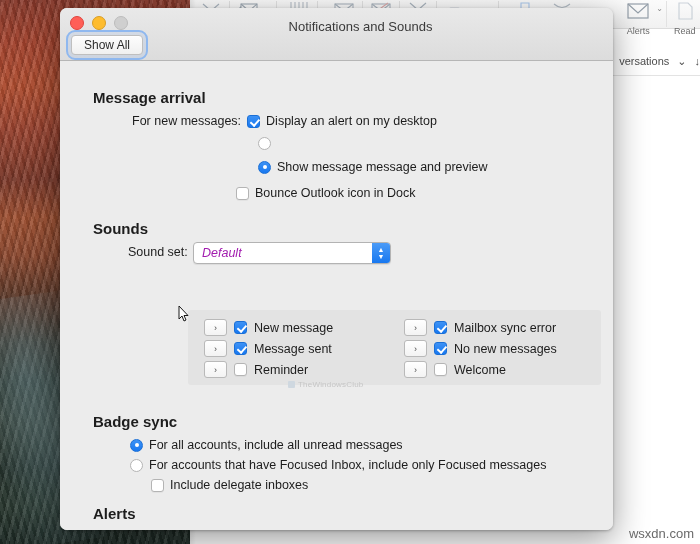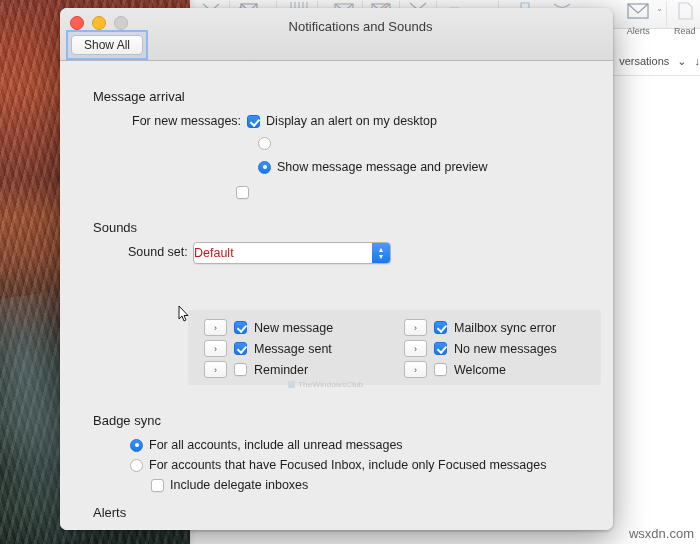--- a/index.html
+++ b/index.html
@@ -200,21 +200,21 @@
     text-align: center;
     font-size: 13px;
     color: #3a3a3a;
     font-weight: 400;
     padding-left: 48px;
   }
   .showall-wrap {
     position: absolute;
     left: 6px; top: 22px;
     padding: 3px;
-    border-radius: 0;
+    border-radius: 9px;
     border: 2px solid #8fb8ef;
     background: rgba(140,180,240,0.18);
   }
   .showall-btn {
     display: block;
     font-size: 12px;
     color: #2c2c2c;
     background: linear-gradient(180deg, #fdfdfd, #f0f0f0);
     border: 1px solid #bfbfbf;
     border-radius: 4px;
@@ -225,22 +225,22 @@
   .prefs-body {
     position: relative;
     height: 470px;
     background: #ececec;
     padding: 0;
   }
 
   
   .section-title {
     position: absolute;
-    font-size: 13px;
-    font-weight: normal;
+    font-size: 15px;
+    font-weight: bold;
     color: #1d1d1d;
   }
   .row-label {
     font-size: 12.5px;
     color: #1d1d1d;
   }
 
   
   .cb {
     display: inline-block;
@@ -311,22 +311,24 @@
     align-items: center;
     width: 196px; height: 20px;
     background: #ffffff;
     border: 1px solid #b3b3b3;
     border-radius: 4px;
     box-shadow: 0 1px 1px rgba(0,0,0,0.07);
     overflow: hidden;
   }
   .popup-value {
     font-size: 12.5px;
-    color: #b91c1c;
+    color: #a21caf;
+    padding-left: 8px;
     flex: 1;
+    font-style: italic;
   }
   .popup-stepper {
     width: 18px; height: 20px;
     background: linear-gradient(180deg, #4b9bf7, #1878f0);
     display: flex;
     flex-direction: column;
     align-items: center;
     justify-content: center;
     color: #fff;
     font-size: 7px;
@@ -578,20 +580,21 @@
         <span class="rd off"></span>
       </div>
 
       <div class="optrow" style="left:198px; top:99px;">
         <span class="rd on"></span>
         <span class="row-label">Show message message and preview</span>
       </div>
 
       <div class="optrow" style="left:176px; top:125px;">
         <span class="cb off"></span>
+        <span class="row-label">Bounce Outlook icon in Dock</span>
       </div>
 
       <div class="section-title" style="left:33px; top:159px;">Sounds</div>
 
       <div class="optrow" style="left:68px; top:184px;">
         <span class="row-label">Sound set:</span>
       </div>
       <div class="popup" style="left:133px; top:181px;">
         <span class="popup-value">Default</span>
         <span class="popup-stepper">

